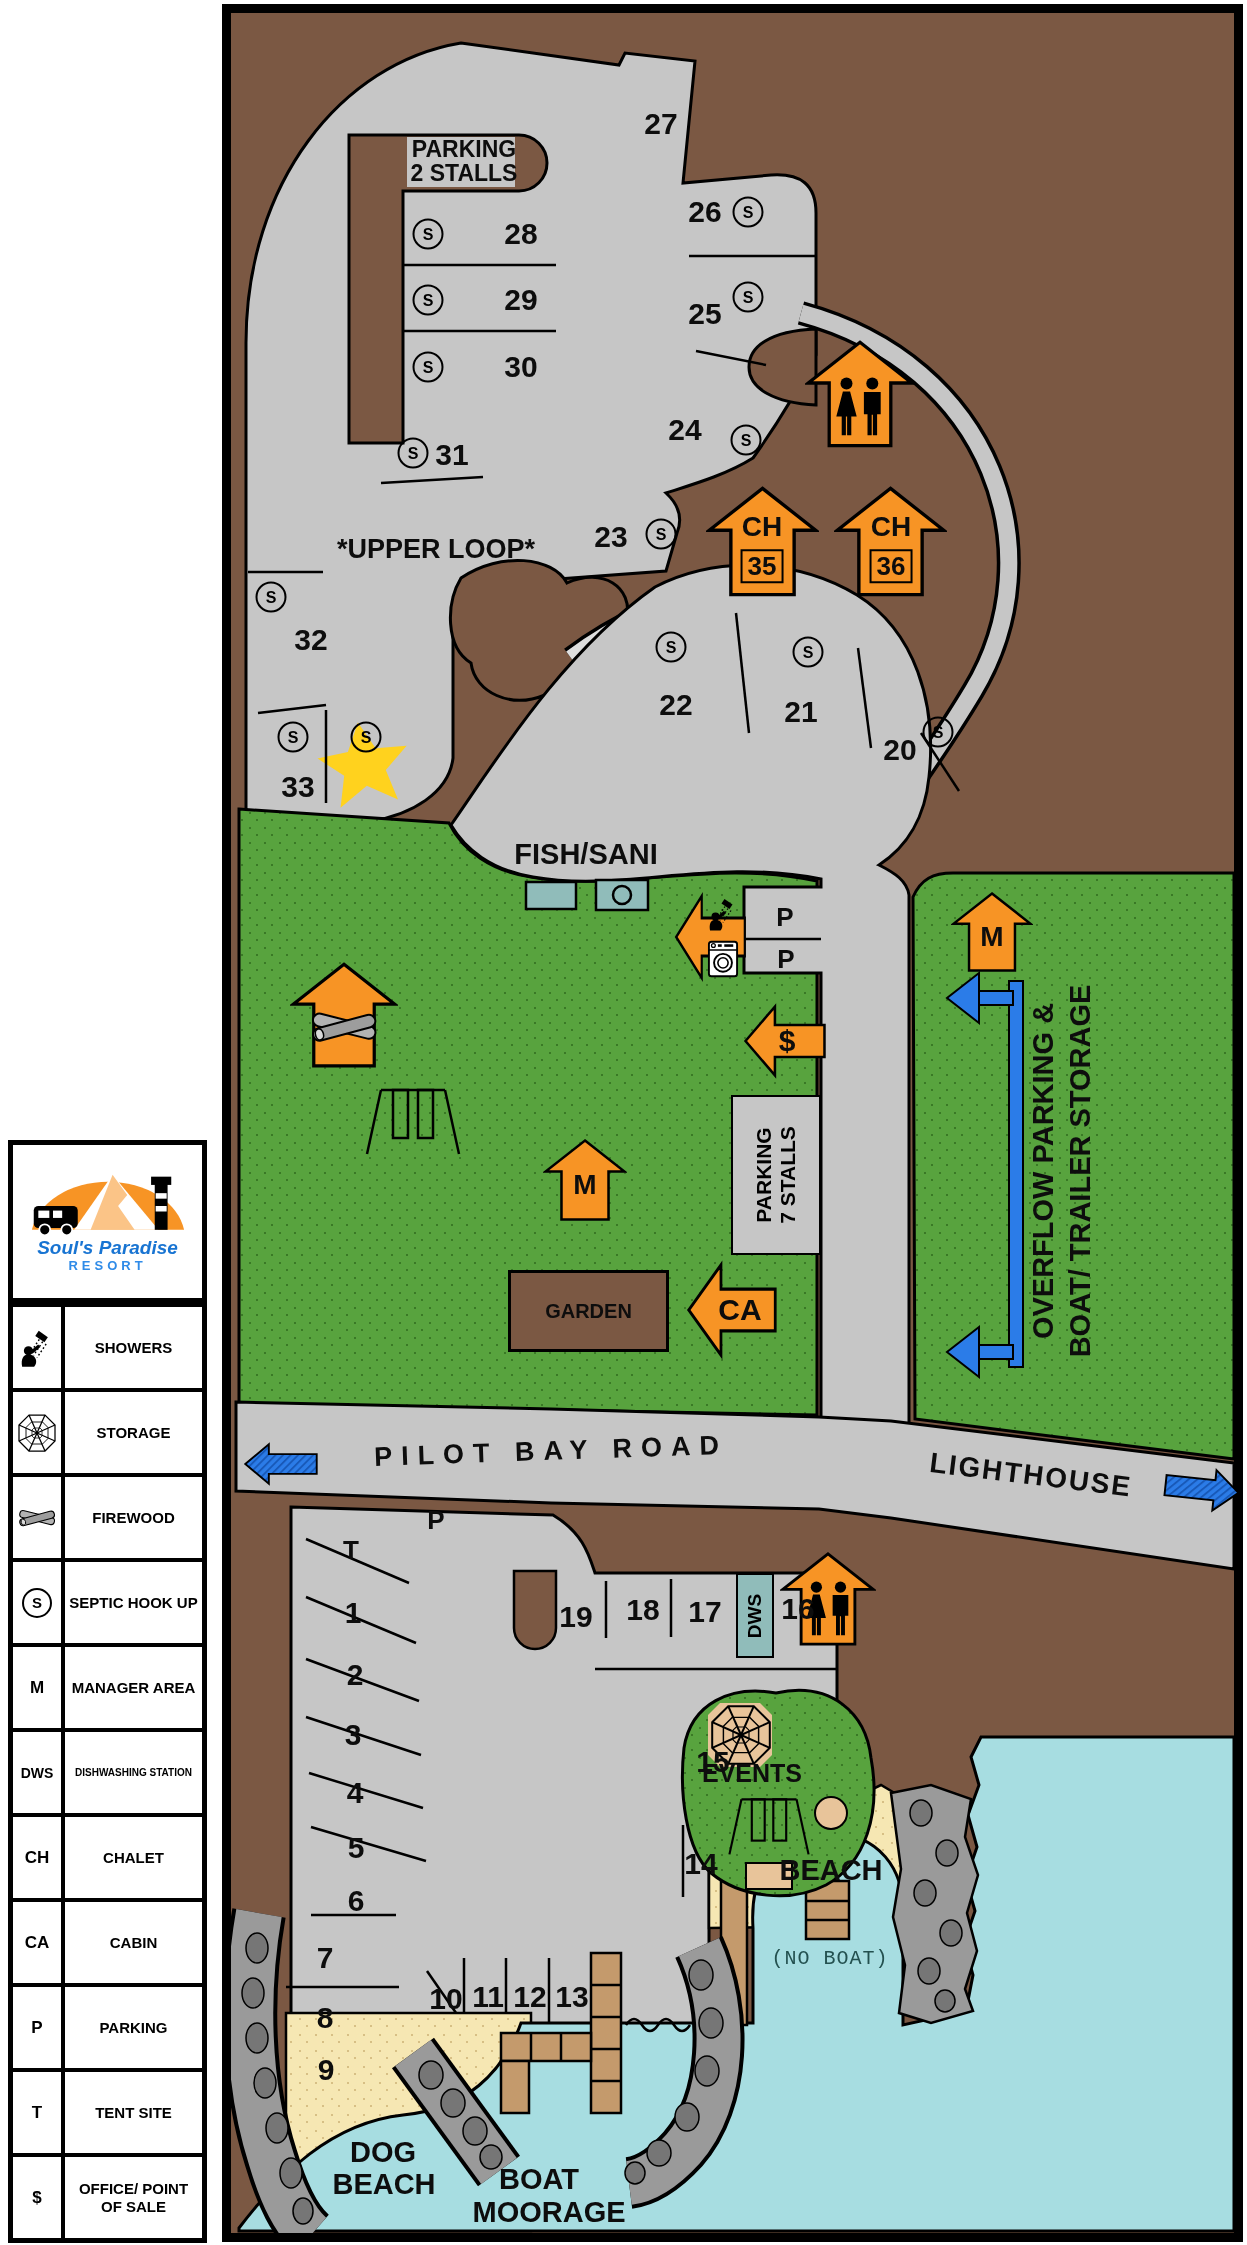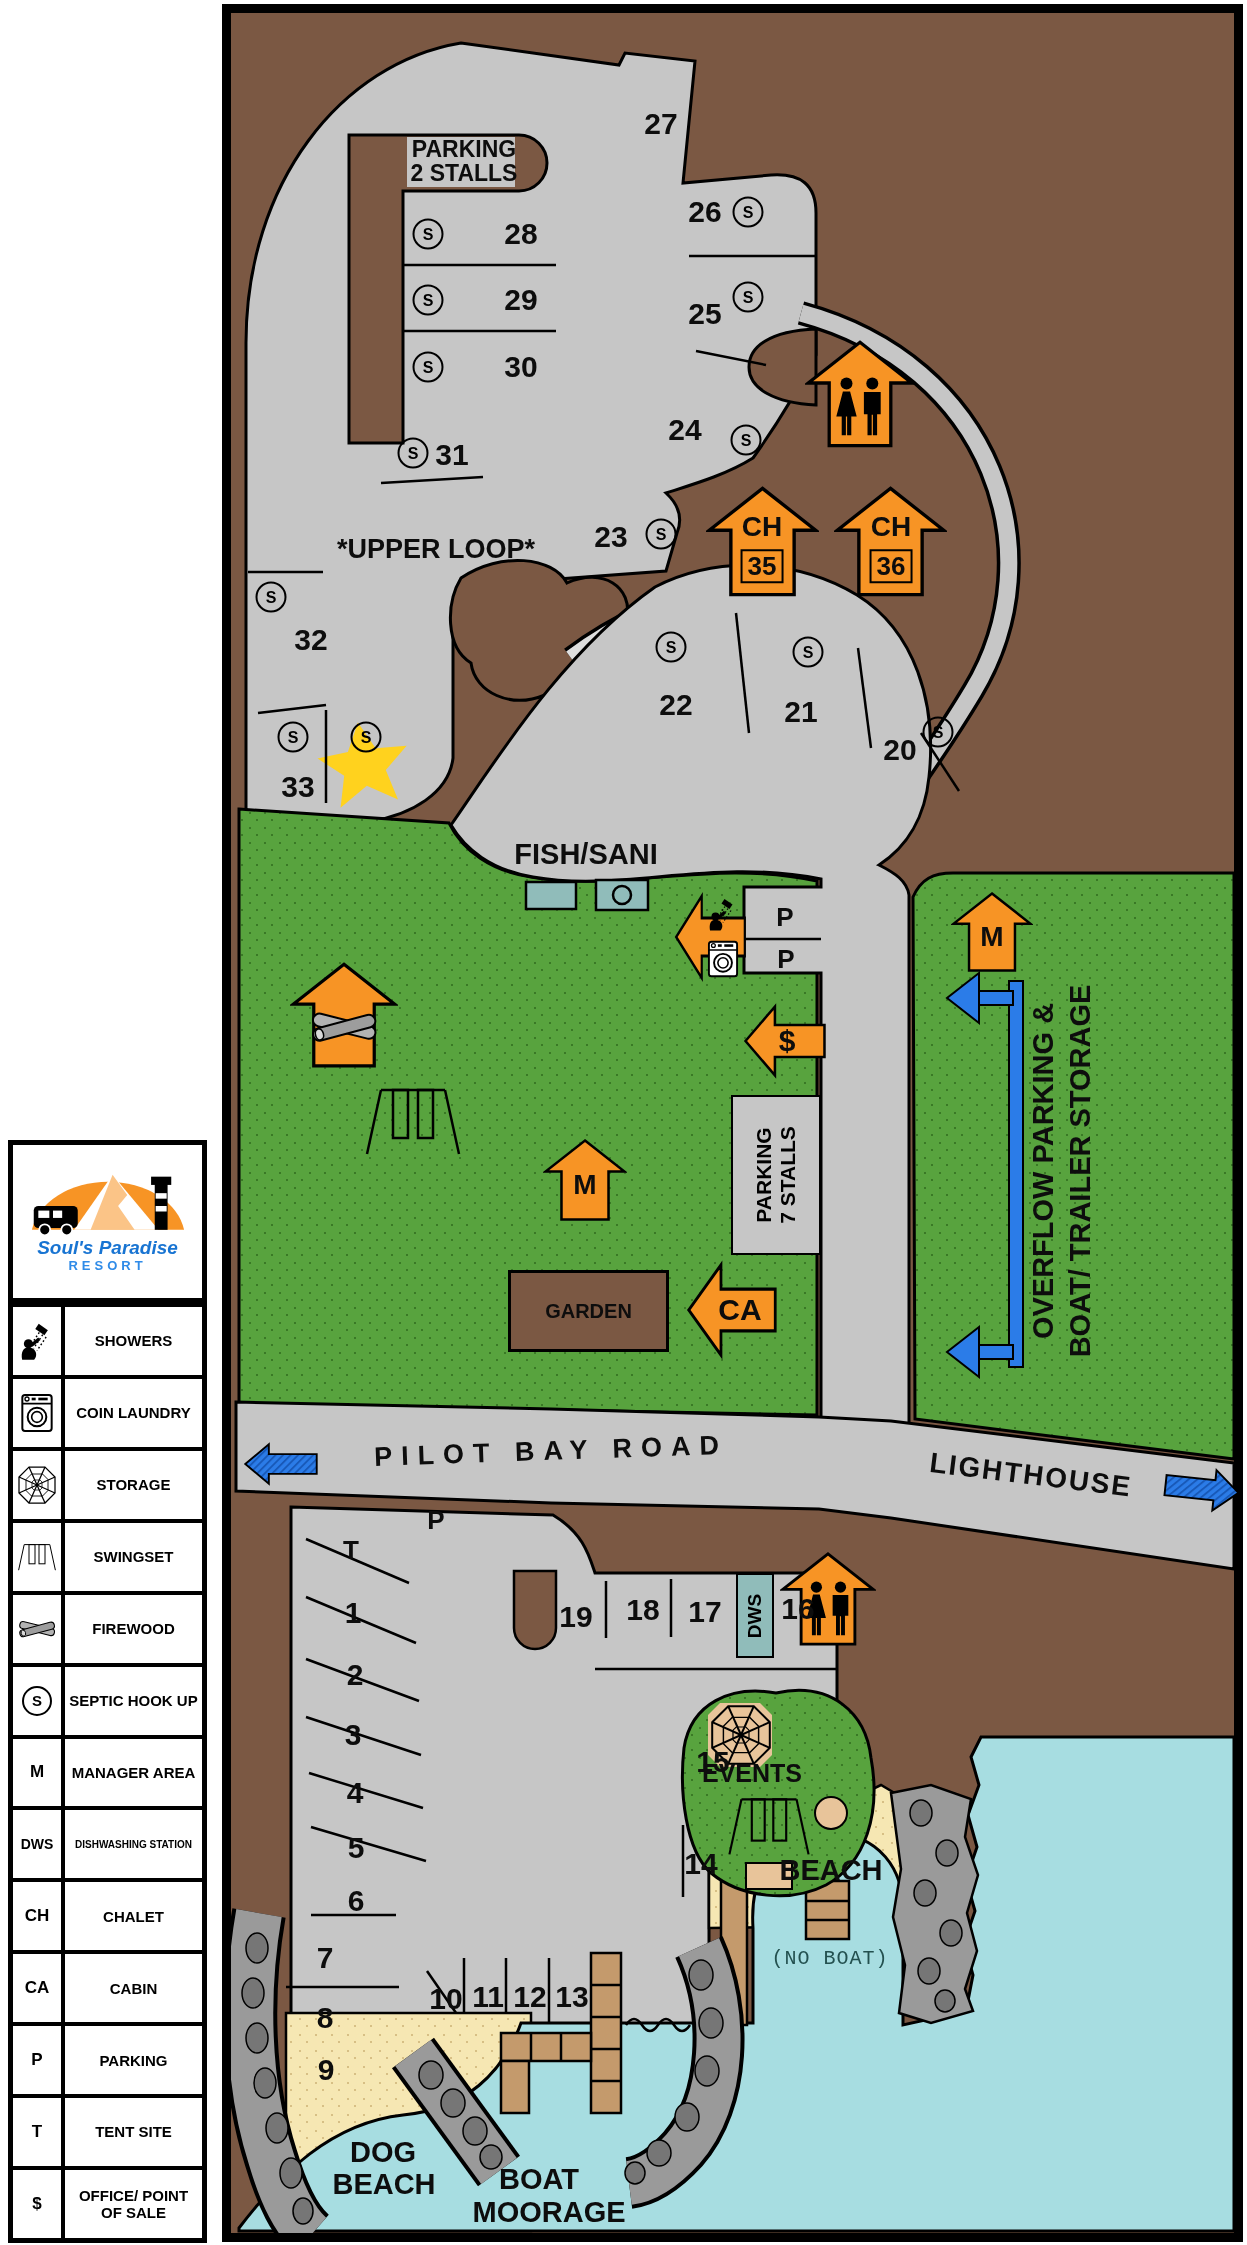--- a/index.html
+++ b/index.html
@@ -481,41 +481,25 @@
   <div class="lrow">
     <div class="lsym">
         <svg class="li" viewBox="0 0 60 70">
           <use href="#sym-shower"></use>
         </svg>
       </div>
     <div class="llab">SHOWERS</div>
   </div>
   <div class="lrow">
     <div class="lsym">
-        <svg class="li" viewBox="0 0 50 60">
-          <use href="#sym-laundry"></use>
-        </svg>
-      </div>
-    <div class="llab">COIN LAUNDRY</div>
-  </div>
-  <div class="lrow">
-    <div class="lsym">
         <svg class="li" viewBox="0 0 80 80" style="color:#000">
           <use href="#sym-gazebo"></use>
         </svg>
       </div>
     <div class="llab">STORAGE</div>
-  </div>
-  <div class="lrow">
-    <div class="lsym">
-        <svg class="li" viewBox="0 0 100 70" style="color:#000">
-          <use href="#sym-swing"></use>
-        </svg>
-      </div>
-    <div class="llab">SWINGSET</div>
   </div>
   <div class="lrow">
     <div class="lsym">
         <svg class="li" viewBox="0 0 90 60">
           <use href="#sym-logs"></use>
         </svg>
       </div>
     <div class="llab">FIREWOOD</div>
   </div>
   <div class="lrow">

